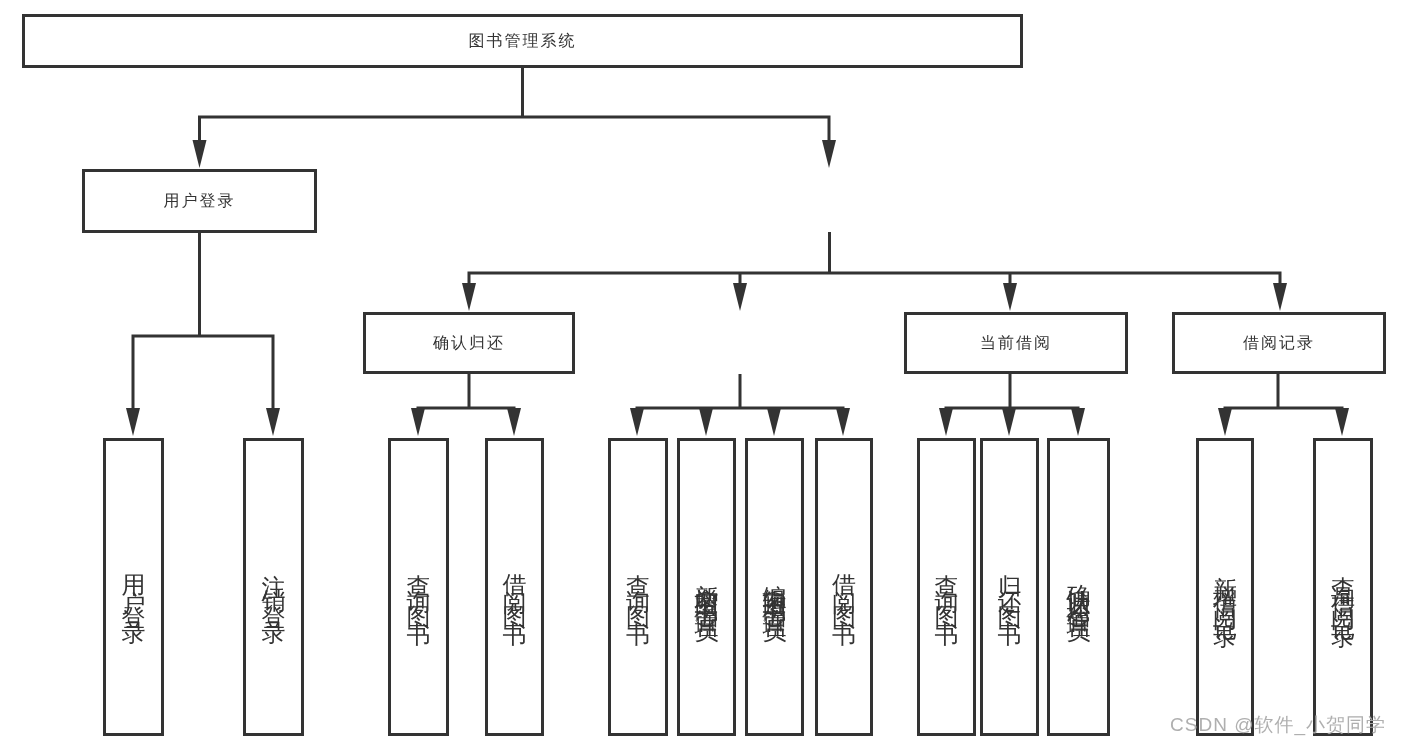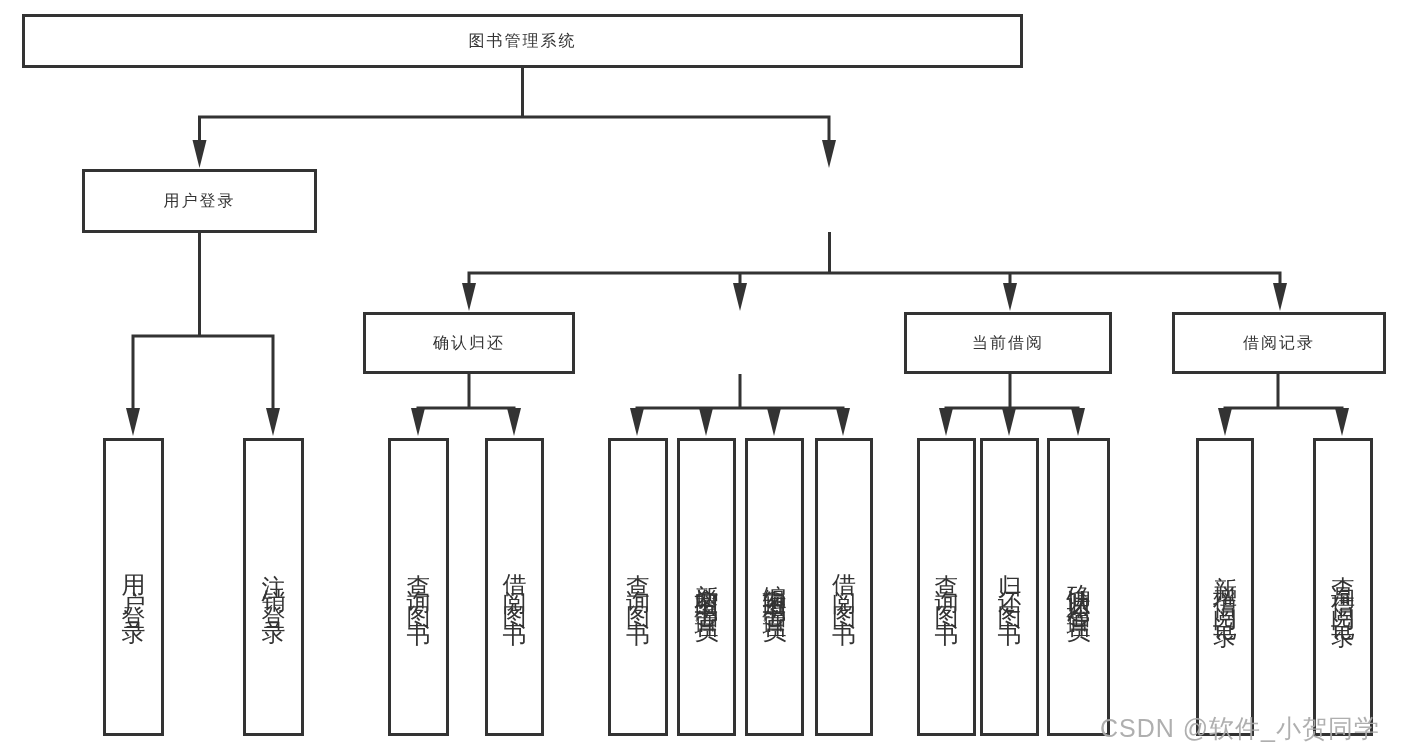--- a/index.html
+++ b/index.html
@@ -12,22 +12,22 @@
     position:absolute;box-sizing:border-box;background:#ffffff;border:3px solid #333333;
     display:flex;align-items:center;justify-content:center;color:#333333;z-index:2;
     text-align:center;line-height:1.25;
   }
   .h{font-size:16px;letter-spacing:2px;}
   .v{writing-mode:vertical-rl;text-orientation:mixed;font-size:24px;}
   .ls-lg{letter-spacing:16px;}
   .ls-md{letter-spacing:10px;}
   .ls-sm{letter-spacing:5px;}
   #watermark{
-    position:absolute;top:712px;right:25px;z-index:5;
-    font-size:25px;letter-spacing:1px;color:rgba(171,171,171,0.95);
+    position:absolute;top:712px;right:19px;z-index:5;
+    font-size:19px;letter-spacing:1px;color:rgba(171,171,171,0.95);
     font-family:"Liberation Sans","DejaVu Sans",sans-serif;white-space:nowrap;
   }
 </style>
 </head>
 <body>
 
 <div id="stage">
 
   <svg id="connectors" width="1405" height="747" viewBox="0 0 1405 747">
     <g stroke="#333333" stroke-width="3" fill="none">
@@ -70,21 +70,21 @@
       <polygon points="1218,408 1232,408 1225,436"></polygon>
       <polygon points="1335,408 1349,408 1342,436"></polygon>
     </g>
   </svg>
 
   <div class="box h" style="left:22px;top:14px;width:1001px;height:54px;">图书管理系统</div>
 
   <div class="box h" style="left:82px;top:169px;width:235px;height:64px;">用户登录</div>
 
   <div class="box h" style="left:363px;top:312px;width:212px;height:62px;">确认归还</div>
-  <div class="box h" style="left:904px;top:312px;width:208px;height:62px;">当前借阅</div>
+  <div class="box h" style="left:904px;top:312px;width:224px;height:62px;">当前借阅</div>
   <div class="box h" style="left:1172px;top:312px;width:214px;height:62px;">借阅记录</div>
 
   <div class="box v ls-lg" style="left:103px;top:438px;width:61px;height:298px;">用户登录</div>
   <div class="box v ls-lg" style="left:243px;top:438px;width:61px;height:298px;">注销登录</div>
 
   <div class="box v ls-lg" style="left:388px;top:438px;width:61px;height:298px;">查询图书</div>
   <div class="box v ls-lg" style="left:485px;top:438px;width:59px;height:298px;">借阅图书</div>
 
   <div class="box v ls-lg" style="left:608px;top:438px;width:60px;height:298px;">查询图书</div>
   <div class="box v ls-sm" style="left:677px;top:438px;width:59px;height:298px;">新增图书（管理员）</div>

